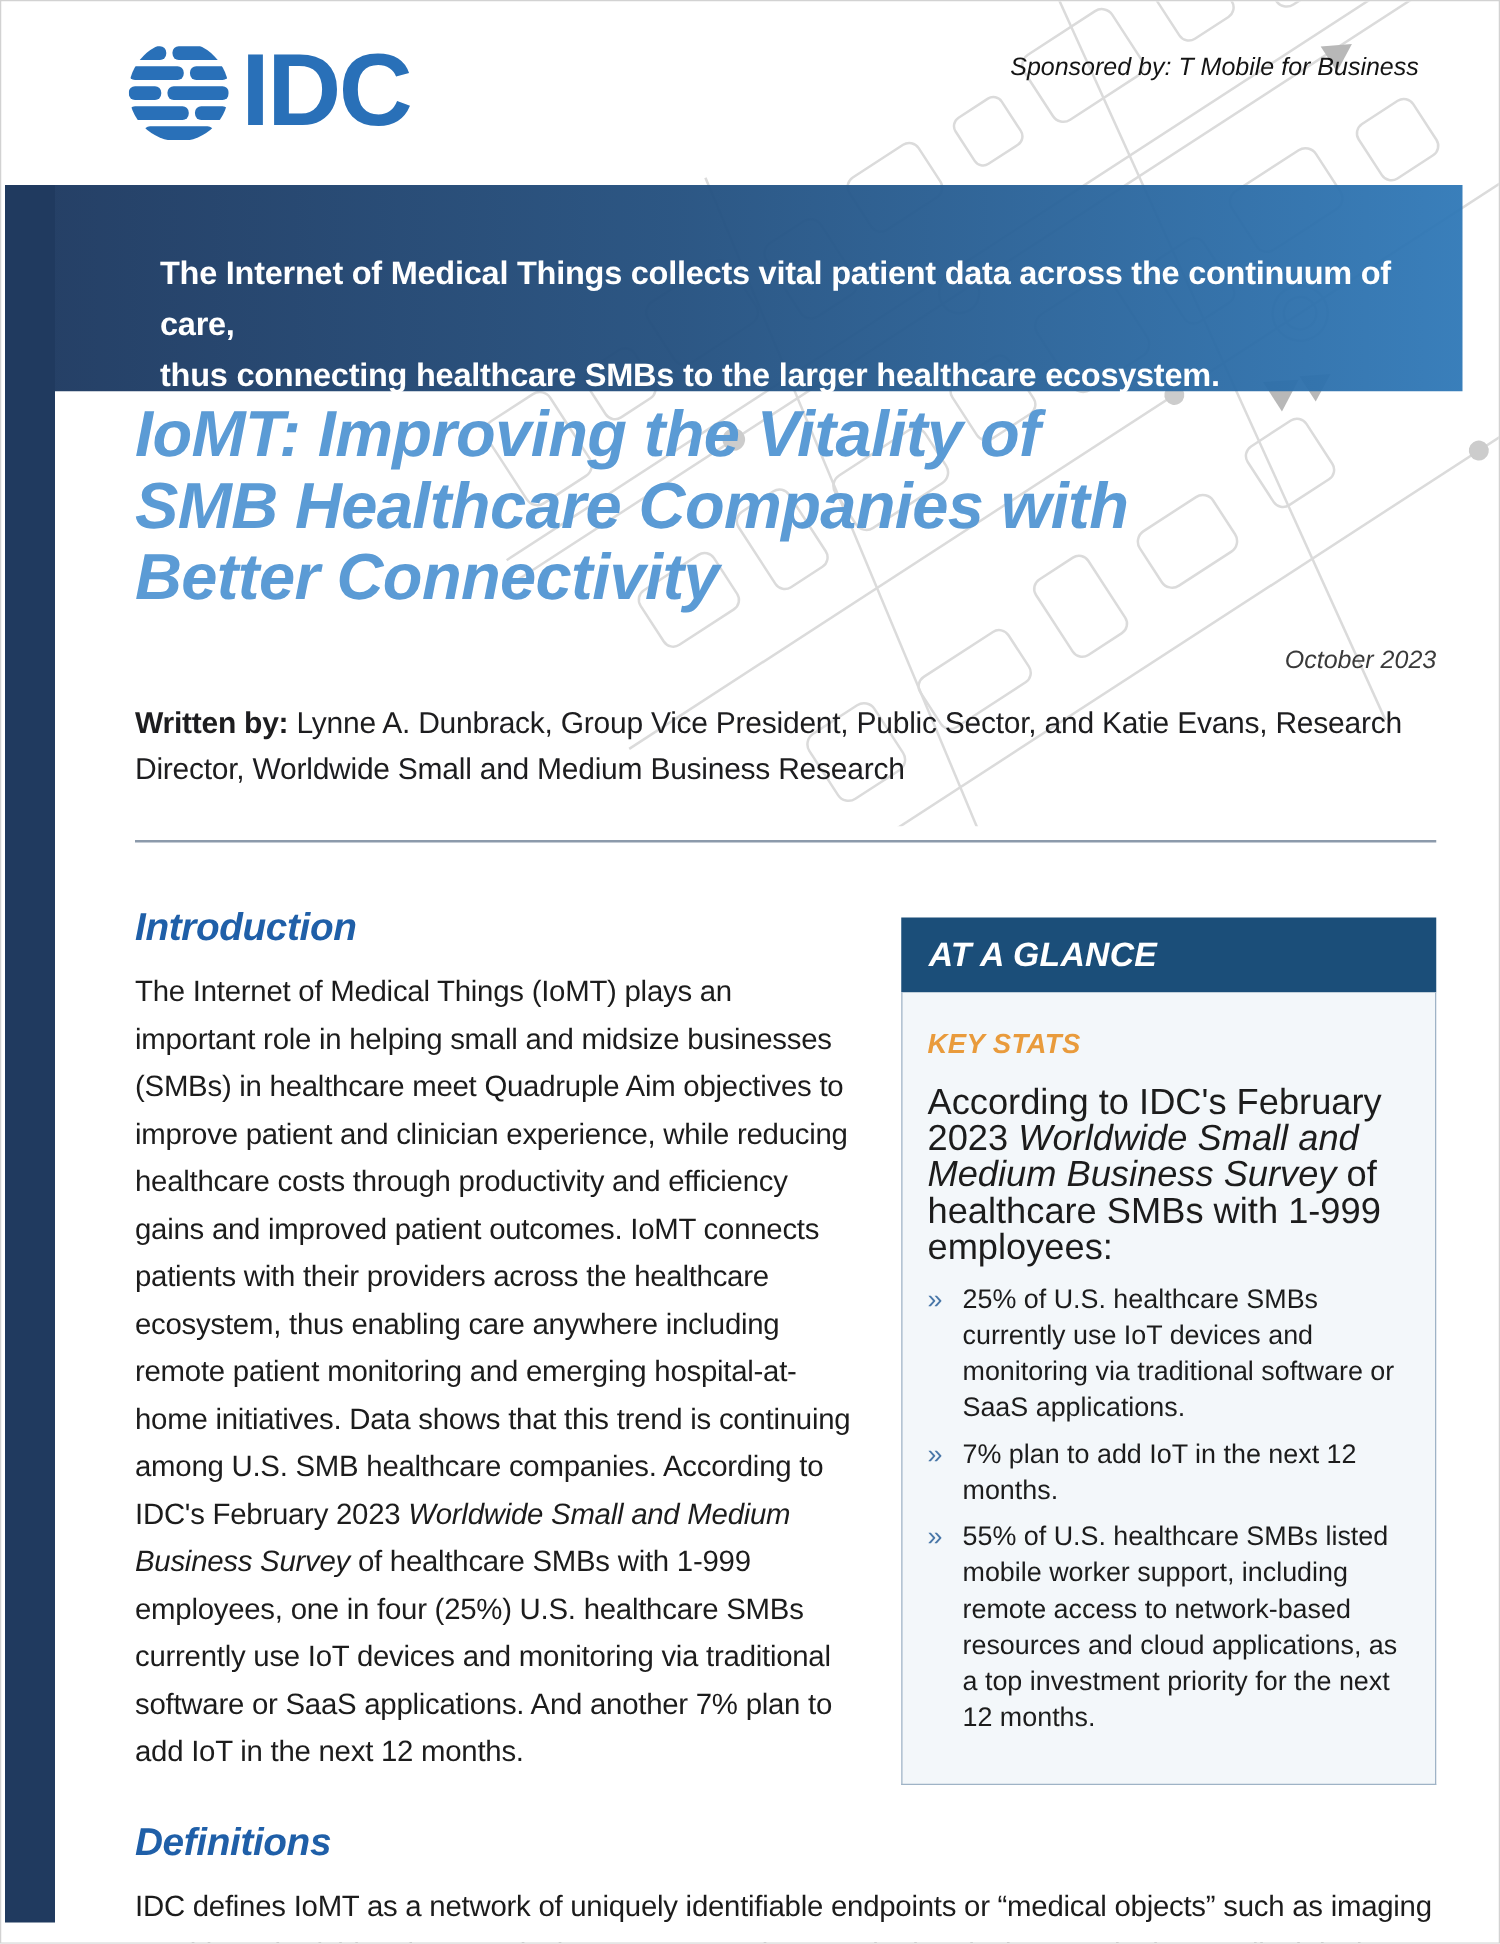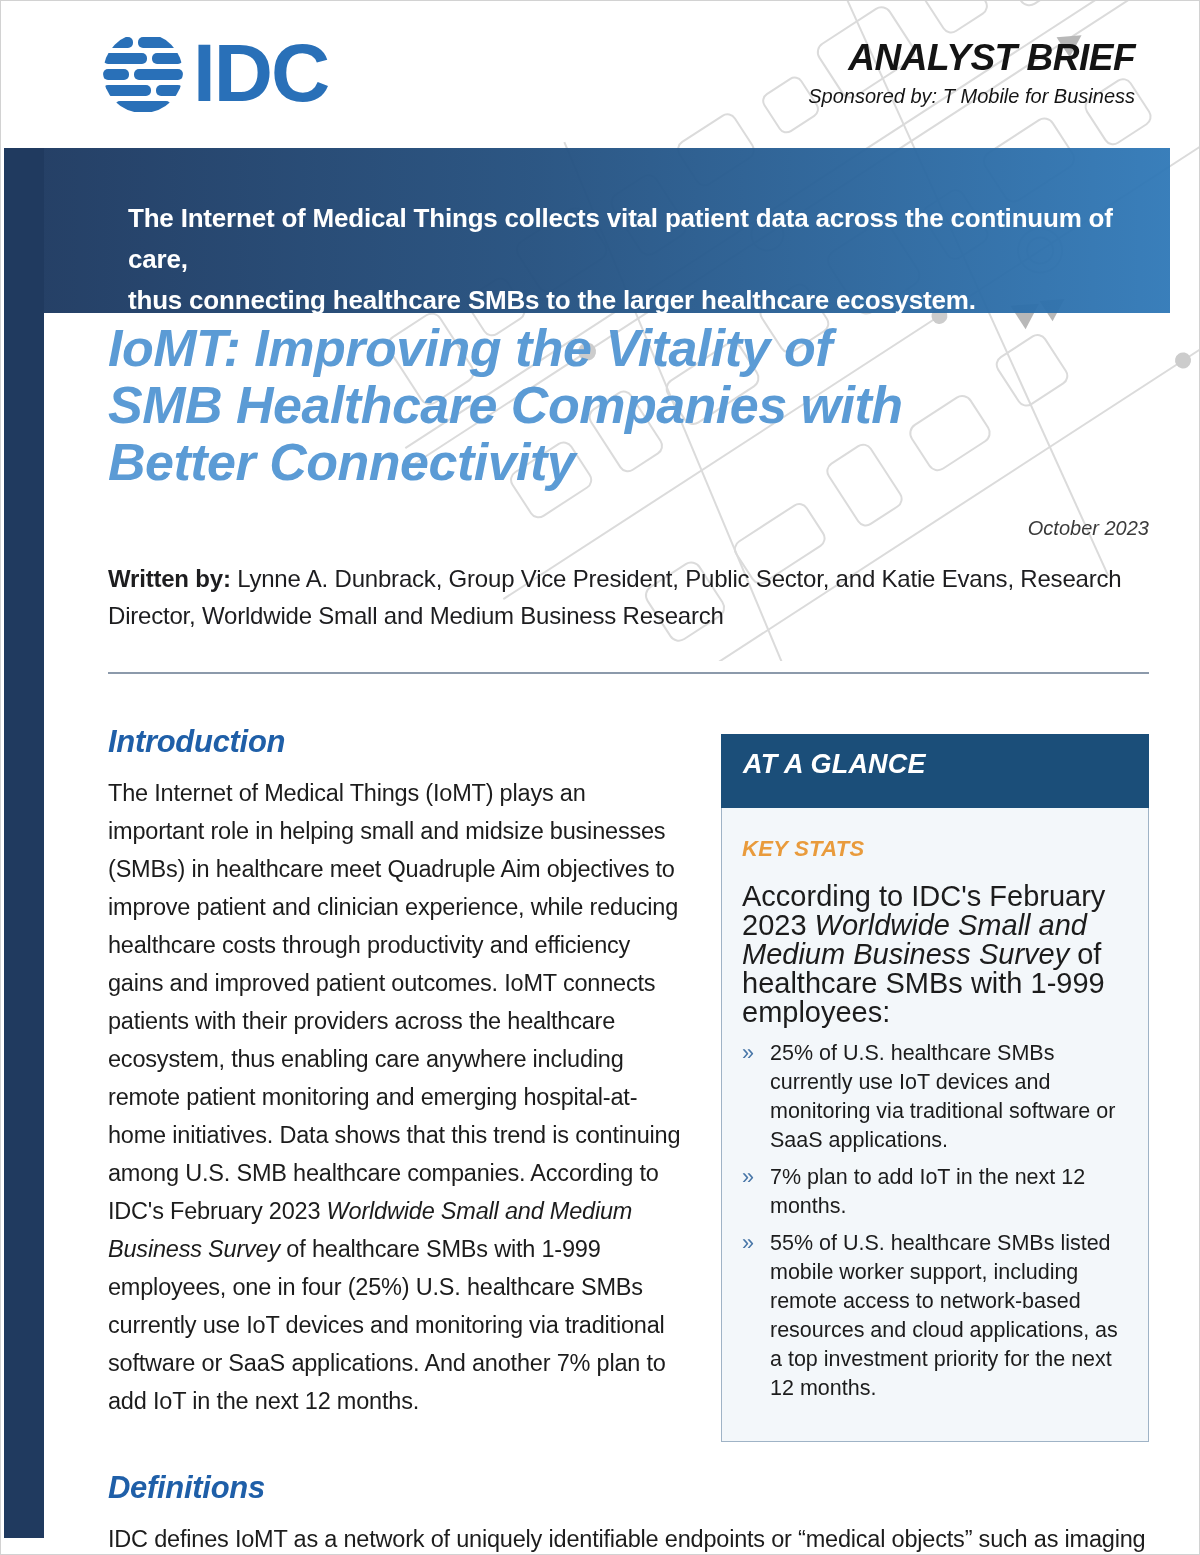--- a/index.html
+++ b/index.html
@@ -51,21 +51,21 @@
   .col-right { width:428px; flex:0 0 auto; margin-top:10px; }
 
   h2.section-heading {
     font-size:31px; font-weight:bold; font-style:italic; color:#1f5fa8; letter-spacing:-0.3px;
   }
   .body-par { margin-top:14px; font-size:23.5px; line-height:38px; color:#1c1c1c; letter-spacing:-0.2px; }
   .seg-italic, .it { font-style:italic; }
   .seg-bold, .bd { font-weight:bold; }
 
   
-  .glance-header { background:#1b4e79; color:#ffffff; font-size:27px; font-weight:bold; font-style:italic; padding:15px 22px 28px 22px; letter-spacing:0.2px; }
+  .glance-header { background:#1b4e79; color:#ffffff; font-size:27px; font-weight:bold; font-style:italic; padding:15px 22px 14px 22px; letter-spacing:0.2px; }
   .glance-body { background:#f3f7fa; border:1px solid #9fb3c6; border-top:none; padding:28px 20px 38px 20px; }
   .key-stats { color:#e99b3c; font-size:22px; font-weight:bold; font-style:italic; letter-spacing:0.3px; }
   .glance-par { margin-top:20px; font-size:29px; line-height:29px; color:#1c1c1c; }
   .glance-list { list-style:none; margin-top:12px; }
   .glance-bullet { position:relative; padding-left:28px; font-size:21.5px; line-height:29px; color:#1c1c1c; margin-top:8px; }
   .bullet-marker { position:absolute; left:0; top:0; color:#4977a8; }
 
   .definitions { margin-top:28px; }
   .definitions .body-par { width:1041px; }
 </style>
@@ -134,21 +134,20 @@
         <rect x="33" y="38" width="49" height="11" rx="5"></rect>
         <rect x="2" y="54" width="48" height="11" rx="5"></rect>
         <rect x="55" y="54" width="27" height="11" rx="5"></rect>
         <rect x="14" y="70" width="56" height="11" rx="5"></rect>
       </g>
     </svg>
     <span class="logo-text">IDC</span>
   </div>
 
   <div class="masthead">
-    <div class="doc-type">ANALYST BRIEF</div>
     <div class="sponsor">Sponsored by: T Mobile for Business</div>
   </div>
 
   <div class="banner">
     <div class="banner-text">The Internet of Medical Things collects vital patient data across the continuum of care,
 thus connecting healthcare SMBs to the larger healthcare ecosystem.</div>
   </div>
   <div class="side-strip"></div>
 
   <div class="content">

